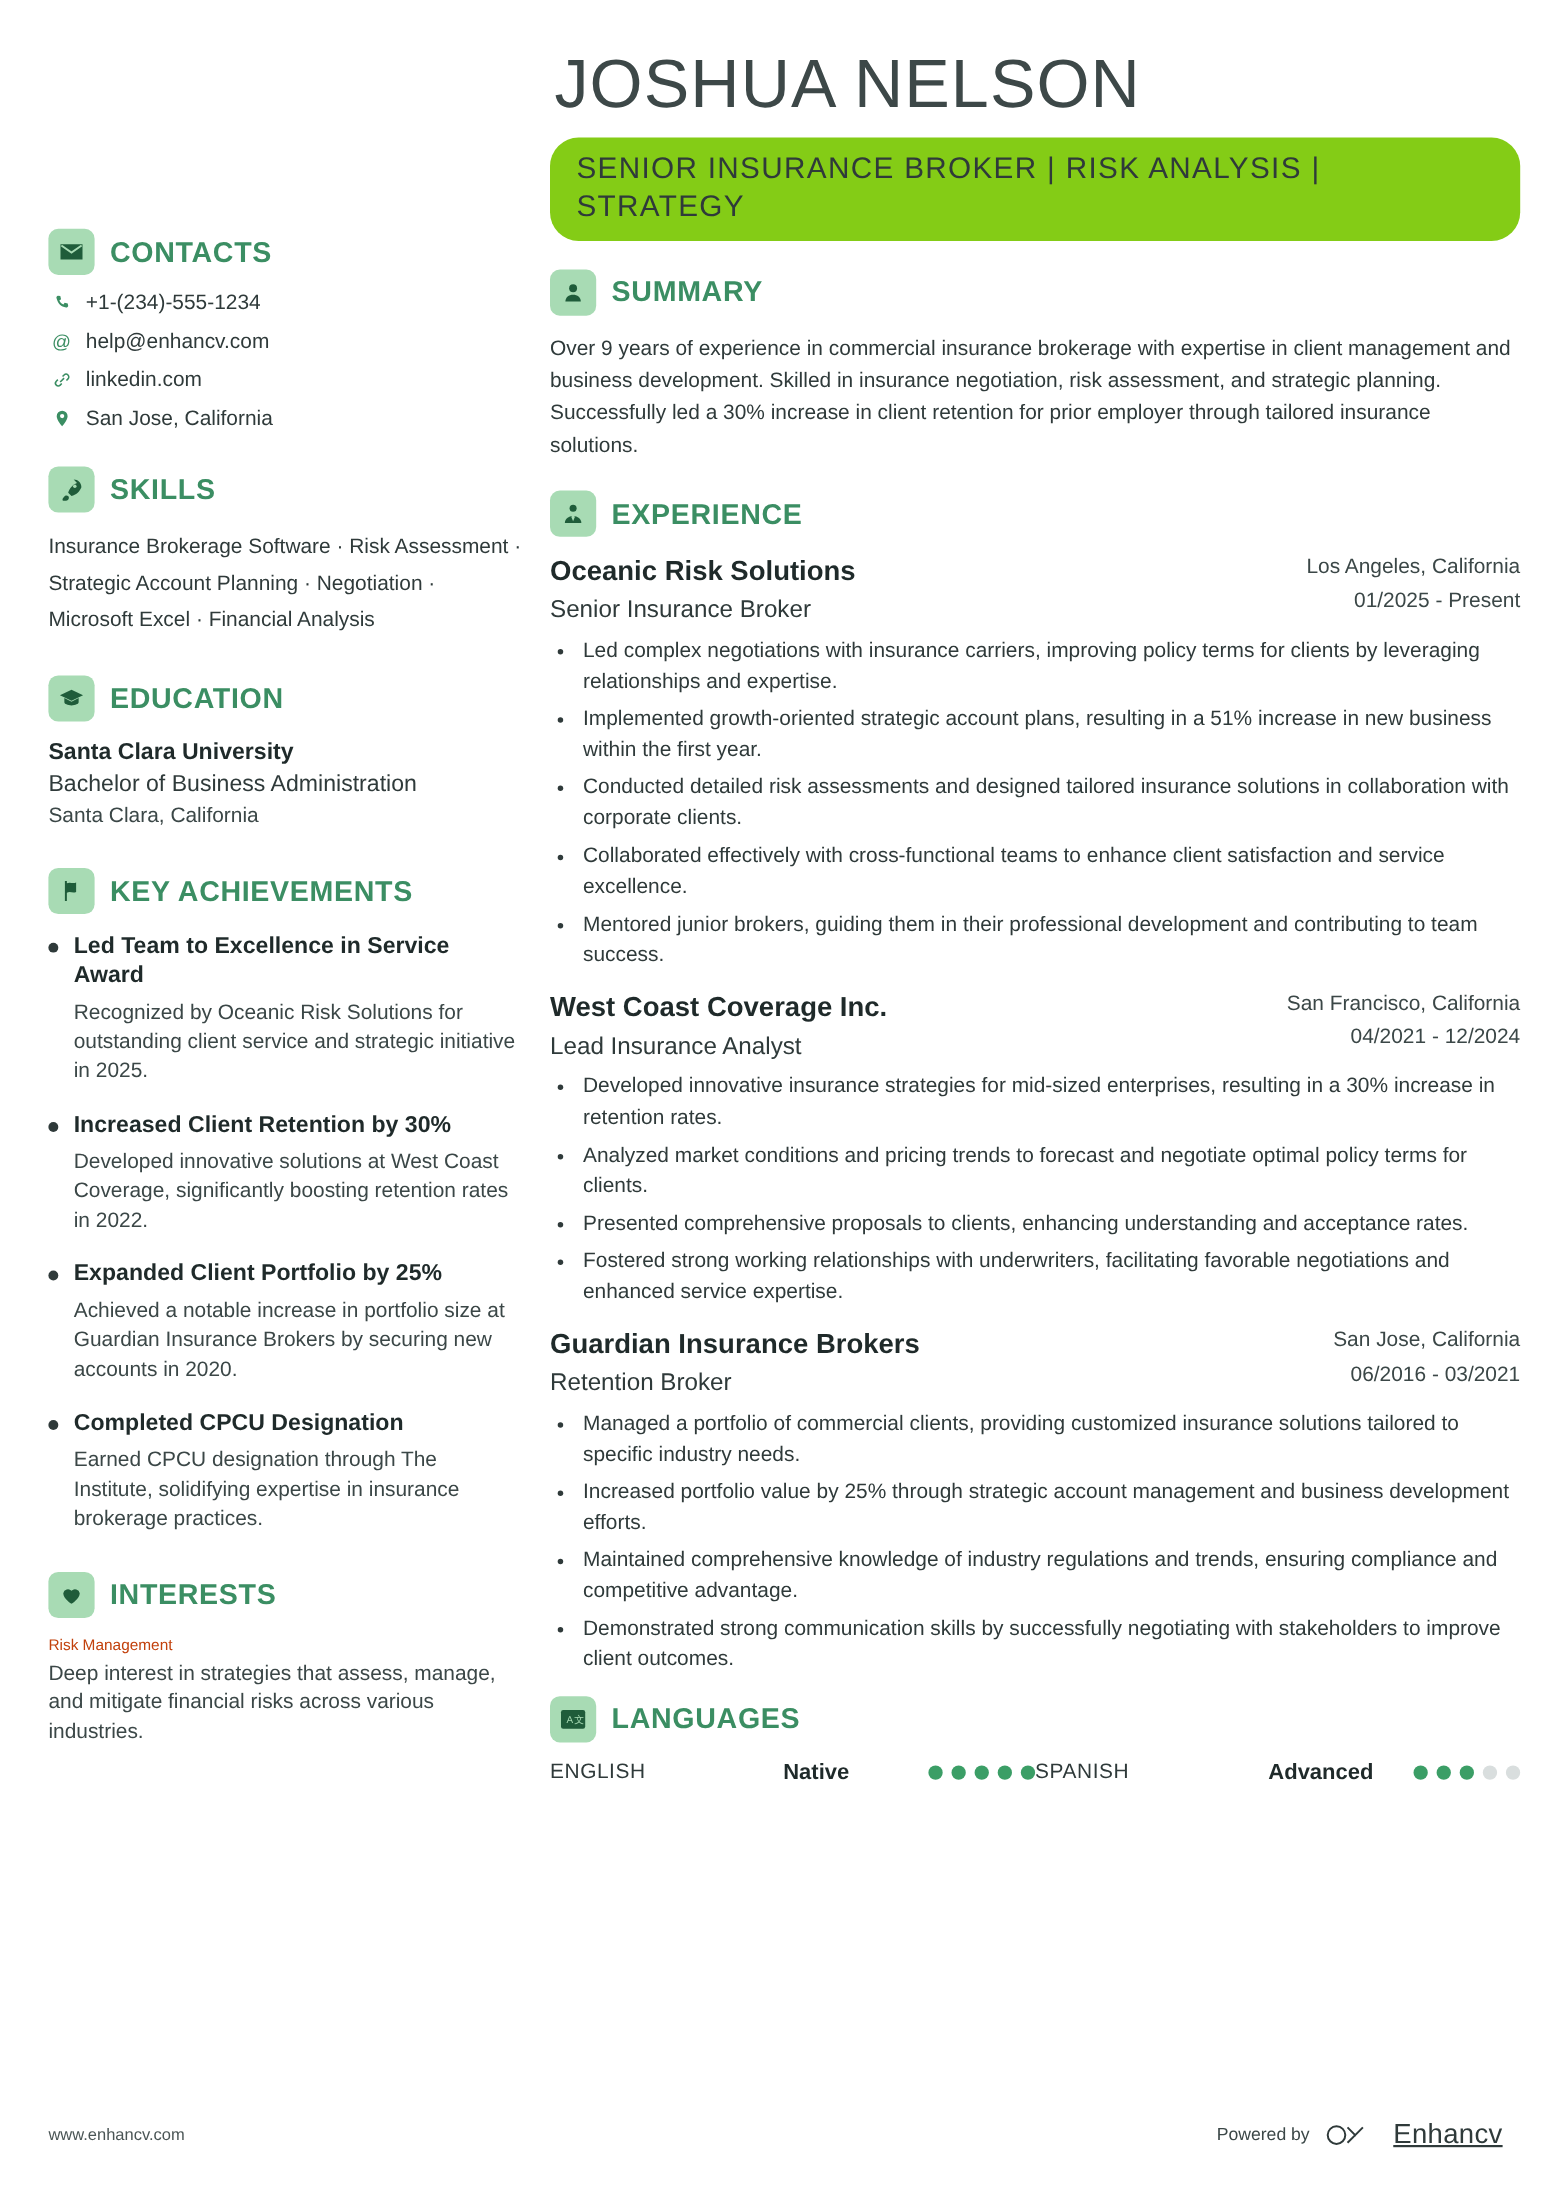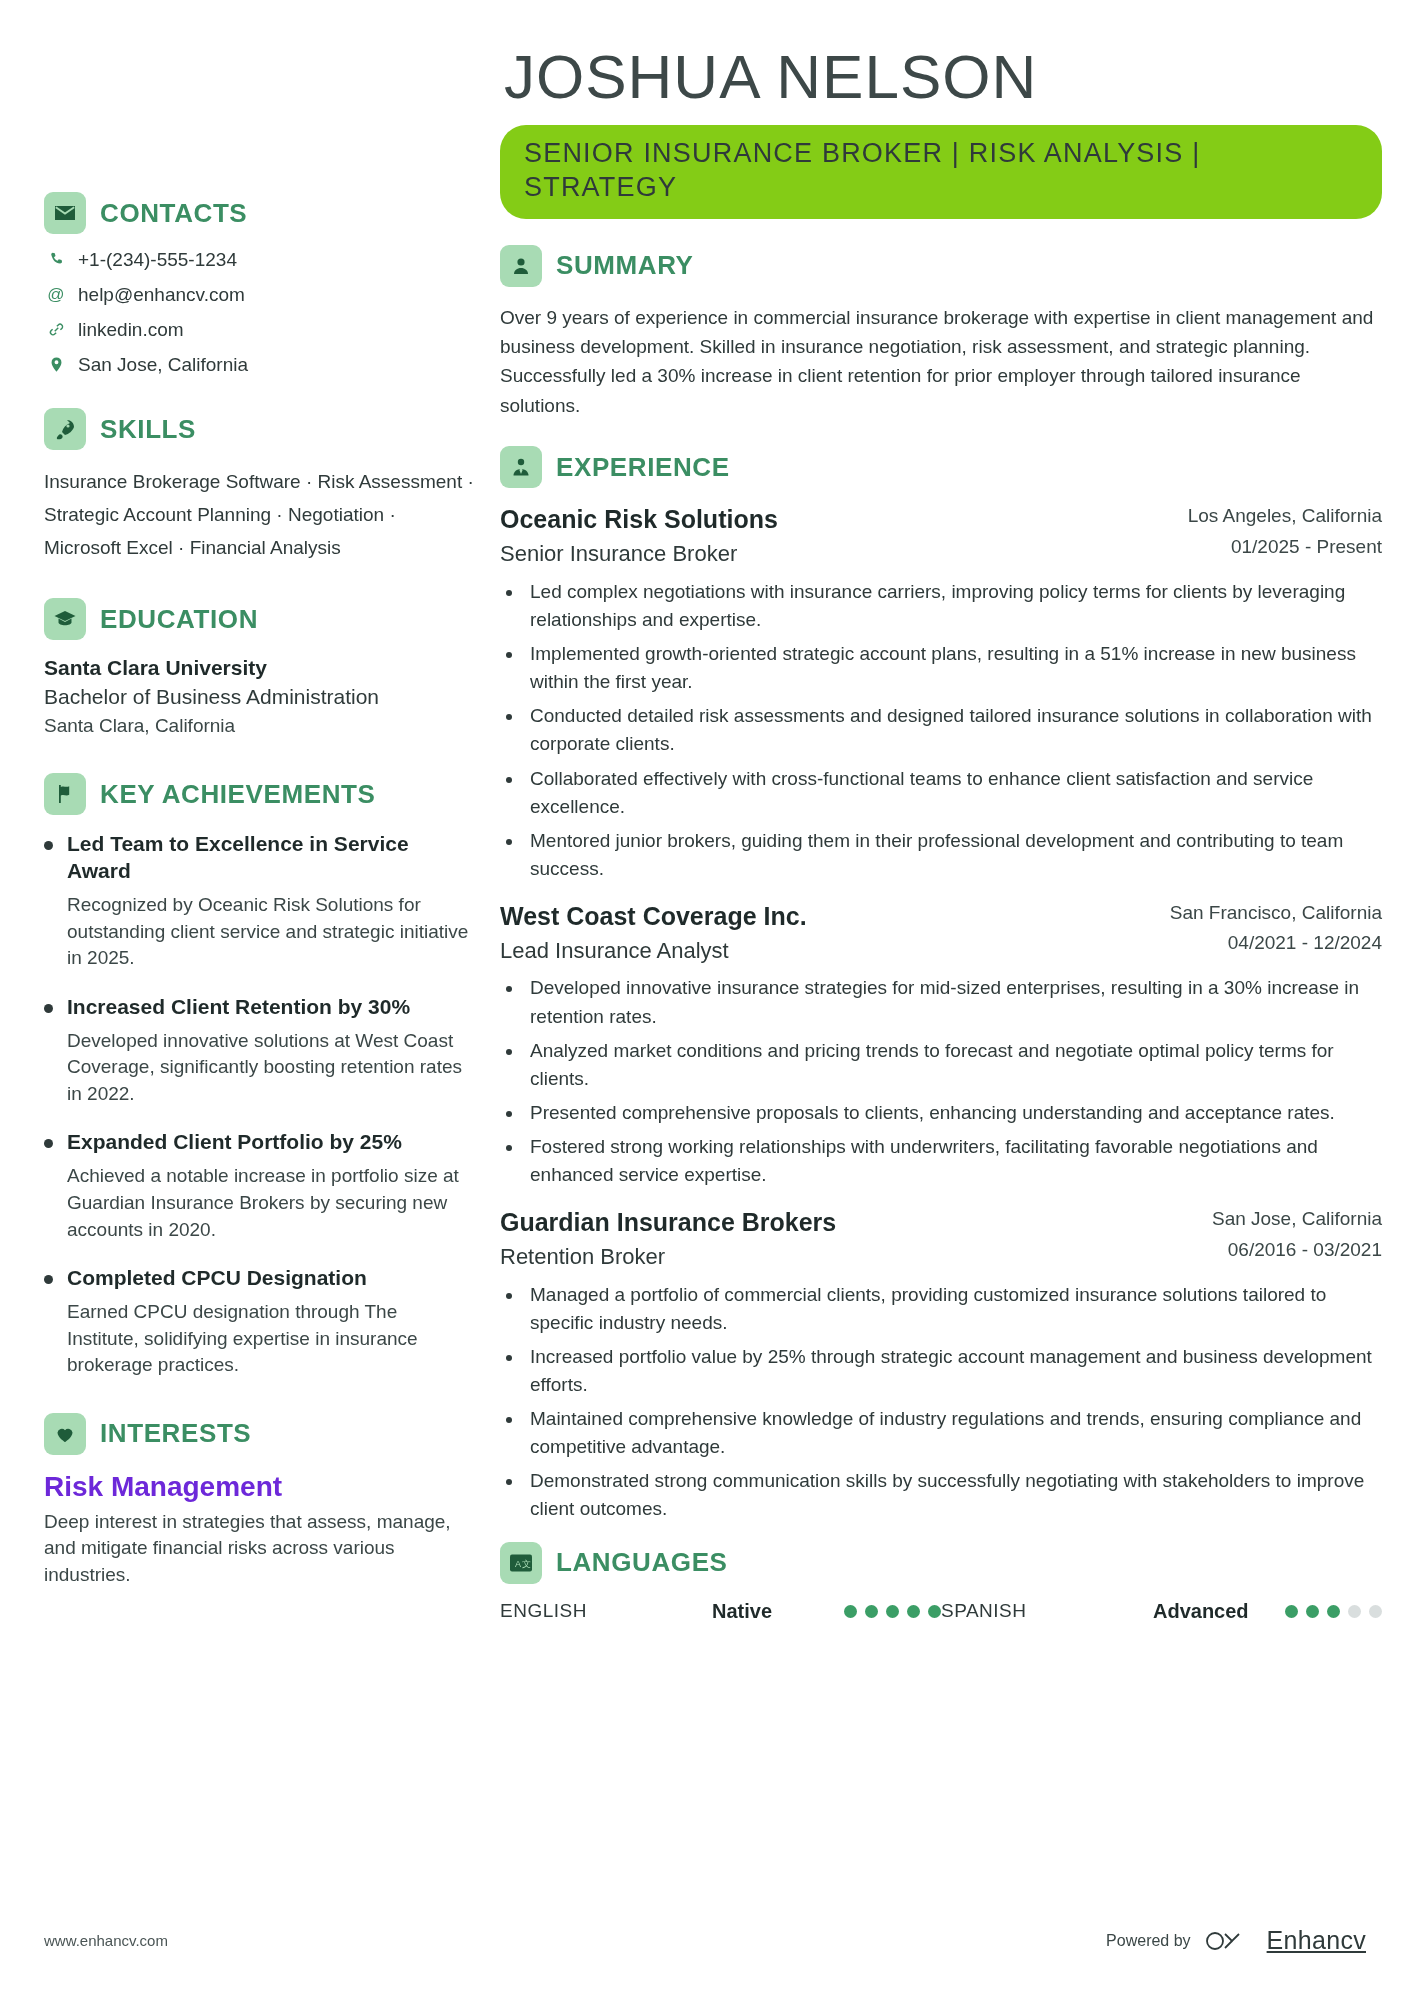--- a/index.html
+++ b/index.html
@@ -125,23 +125,23 @@
     line-height: 1.28;
     margin-bottom: 7px;
   }
   .ach-desc {
     font-size: 19px;
     line-height: 1.4;
     color: #3b4747;
   }
 
   .int-title {
-    font-size: 28px;
-    font-weight: bold;
-    color: #6d28d9;
+    font-size: 14px;
+    font-weight: normal;
+    color: #c2410c;
     margin-bottom: 6px;
   }
   .int-desc {
     font-size: 19px;
     line-height: 1.4;
     color: #3b4747;
   }
 
   .block { margin-bottom: 34px; }
 

